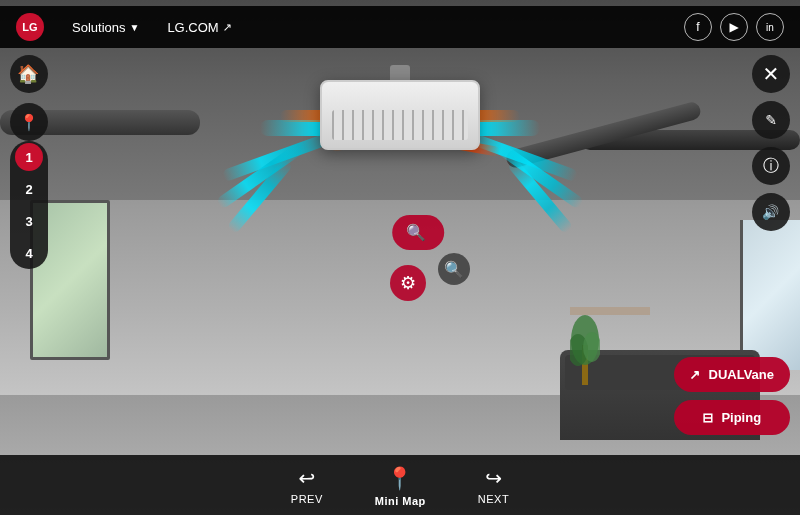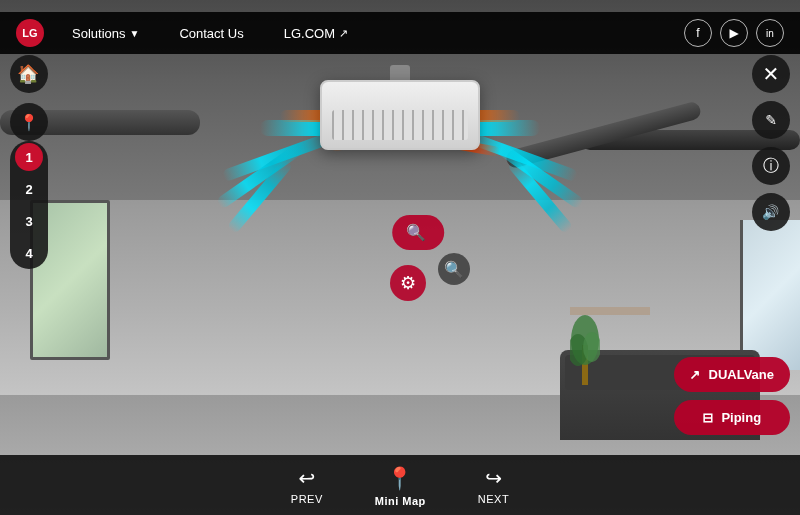--- a/index.html
+++ b/index.html
@@ -270,21 +270,21 @@
       justify-content: center;
       color: white;
       font-size: 16px;
       z-index: 20;
       cursor: pointer;
     }
 
     
     #navbar {
       position: absolute;
-      top: 12px; left: 0;
+      top: 6px; left: 0;
       width: 100%;
       height: 42px;
       background: rgba(0,0,0,0.88);
       display: flex;
       align-items: center;
       z-index: 100;
       padding: 16px 16px;
     }
 
     .nav-logo {
@@ -306,21 +306,21 @@
       justify-content: center;
       color: white;
       font-size: 11px;
       font-weight: bold;
       margin-right: 4px;
     }
 
     .nav-links {
       display: flex;
       align-items: center;
-      gap: 12px;
+      gap: 0px;
       margin-left: 10px;
     }
 
     .nav-link {
       color: white;
       font-size: 13px;
       padding: 0 14px;
       cursor: pointer;
       display: flex;
       align-items: center;
@@ -634,23 +634,20 @@
 </div>
 
 <nav id="navbar">
   <div class="nav-logo">
     <div class="lg-circle">LG</div>
   </div>
   <div class="nav-links">
     <div class="nav-link">
       <span>Solutions</span>
       <span style="font-size:10px;">▼</span>
-    </div>
-    <div class="nav-link">
-      <span>Contact Us</span>
     </div>
     <div class="nav-link">
       <span>LG.COM</span>
       <span style="font-size:11px;">↗</span>
     </div>
   </div>
   <div class="nav-right-icons">
     <div class="nav-icon-btn">
       <span>f</span>
     </div>

